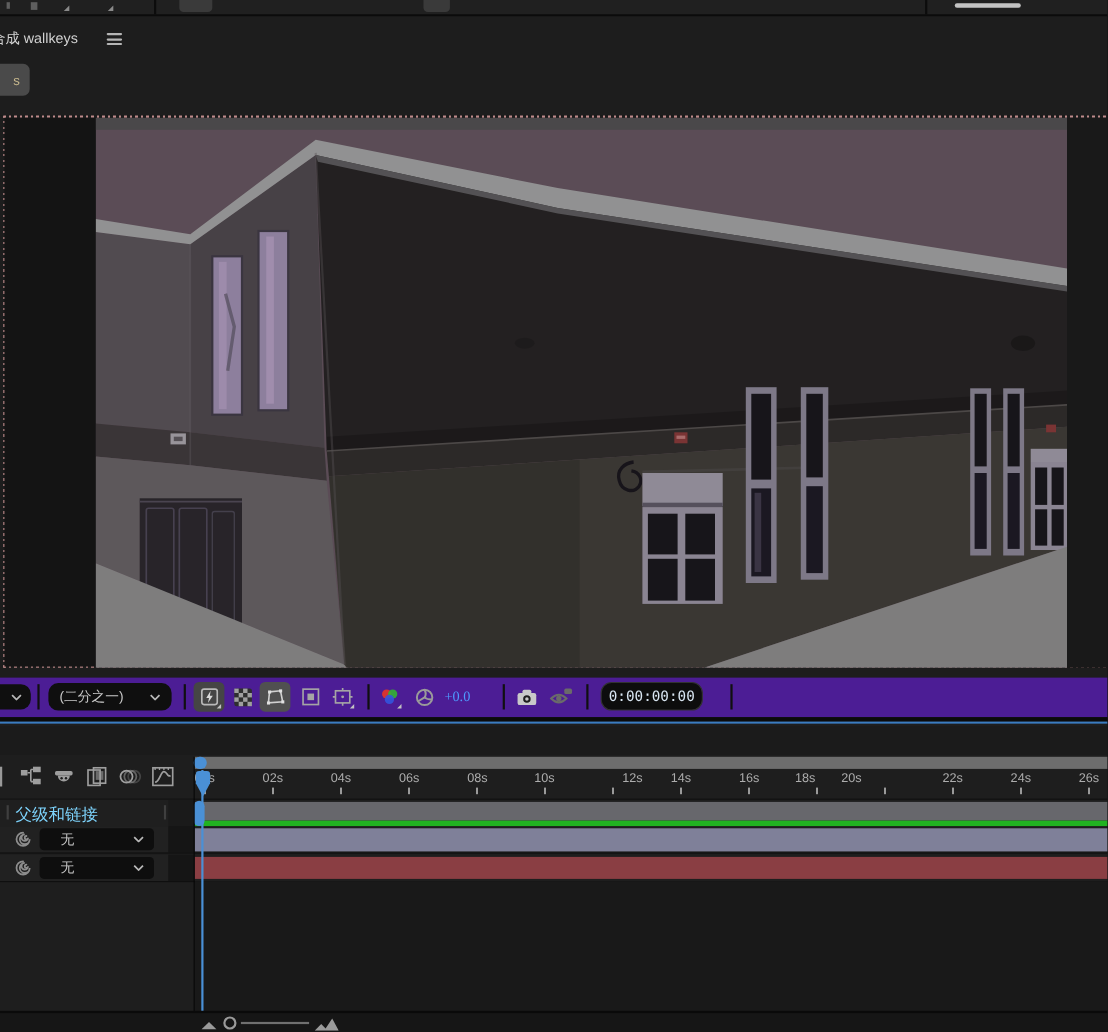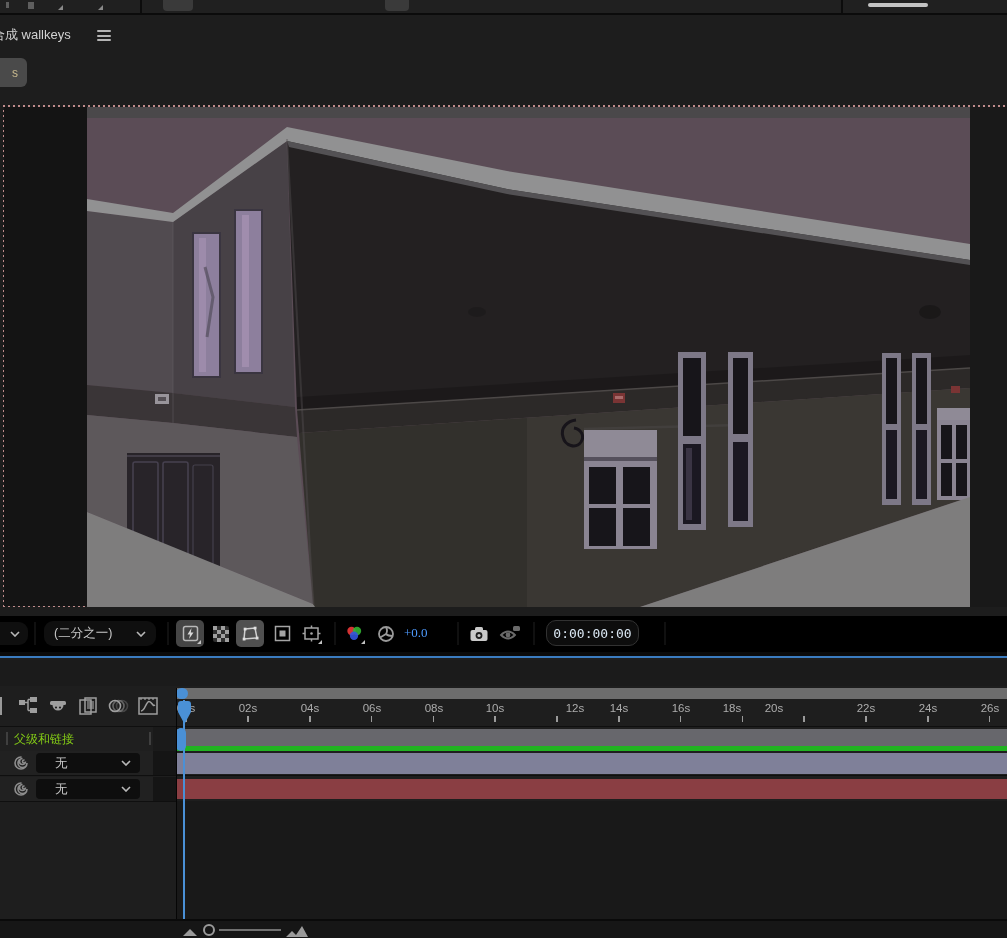--- a/index.html
+++ b/index.html
@@ -25,21 +25,21 @@
 
   
   .viewer{left:0;top:105px;width:1007px;height:511px;background:#1d1d1d;}
   .dot-h{height:2px;background:repeating-linear-gradient(90deg,var(--dotted-border,#bf8b8b) 0 2px,transparent 2px 5px);}
   .dot-v{width:2px;background:repeating-linear-gradient(180deg,var(--dotted-border,#bf8b8b) 0 2px,transparent 2px 5px);}
   .paste-left{left:4px;top:2px;width:83px;height:499px;background:#141414;}
   .paste-right{left:970px;top:2px;width:37px;height:500px;background:#191919;}
   .scene-wrap{left:87px;top:2px;width:883px;height:500px;}
 
   
-  .vtoolbar{left:0;top:616px;width:1007px;height:36px;background:#000000;}
+  .vtoolbar{left:0;top:616px;width:1007px;height:36px;background:#4c1d95;}
   .vt-sep{top:6px;width:2px;height:23px;background:#101010;}
   .vt-dd{background:#0f0f0f;border-radius:9px;color:#c8c8c8;font-size:12.5px;display:flex;align-items:center;
          justify-content:space-between;box-sizing:border-box;cursor:pointer;}
   .vt-btn{top:4px;width:28px;height:27px;border-radius:5px;display:flex;align-items:center;justify-content:center;cursor:pointer;}
   .vt-btn.bgd{background:#454545;}
   .vt-btn.active{background:#505050;}
   .corner-tri{position:absolute;bottom:3px;right:3px;width:0;height:0;
               border-left:4px solid transparent;border-bottom:4px solid #c2c2c2;}
   .vt-exposure{top:9px;font-size:13px;color:var(--exposure-blue,#4e9bff);font-family:Liberation Serif, serif;}
   .vt-timecode{left:546px;top:4px;width:93px;height:26px;background:#0d0d0d;border:1px solid #323232;border-radius:10px;
@@ -53,21 +53,21 @@
   .timeline{left:0;top:658px;width:1007px;height:280px;background:#1e1e1e;}
   .tr-top{left:0;top:2px;width:1007px;height:26px;background:#1b1b1b;}
   .wa-bar{left:177px;top:30px;width:830px;height:11px;background:var(--workarea-gray,#6d6d6d);cursor:ew-resize;}
   .wa-cap{left:176px;top:30px;width:12px;height:11px;border-radius:6px;background:var(--accent,#4a90d6);}
   .tl-icon{top:37px;width:22px;height:22px;cursor:pointer;}
   .rlabel{top:44px;width:40px;text-align:center;font-size:11.5px;color:#adadad;}
   .ruler-ticks{left:177px;top:58px;width:830px;height:6px;
     background:repeating-linear-gradient(90deg,transparent 0 8.5px,#9a9a9a 8.5px 10.1px,transparent 10.1px 61.8px);}
   .tl-hline{left:0;width:1007px;height:1px;background:#0f0f0f;}
   .col-header{left:0;top:69px;width:176px;height:24px;background:#1f1f1f;}
-  .col-header .txt{position:absolute;left:14px;top:4px;font-size:12px;color:#84cc16;}
+  .col-header .txt{position:absolute;left:14px;top:4px;font-size:15px;color:#7dd3fc;}
   .ch-tick{position:absolute;top:5px;width:2px;height:13px;background:#3f3f3f;}
   .ch-cell{position:absolute;left:153px;top:0;width:23px;height:24px;background:#1a1a1a;}
   .bar{left:177px;width:830px;}
   .cti-pill{left:176px;top:70px;width:10px;height:23px;border-radius:5px;background:var(--accent,#4a90d6);}
   .prow{left:0;width:176px;height:24px;background:#212121;}
   .prow .cell{position:absolute;left:153px;top:0;width:23px;height:24px;background:#151515;}
   .pl-dd{position:absolute;left:36px;top:2px;width:104px;height:20px;background:#0e0e0e;border-radius:4px;
     color:#c9c9c9;font-size:12.5px;display:flex;align-items:center;justify-content:space-between;
     padding:0 9px 0 19px;box-sizing:border-box;cursor:pointer;}
   .tr-empty{left:177px;top:143px;width:830px;height:118px;background:#191919;}

